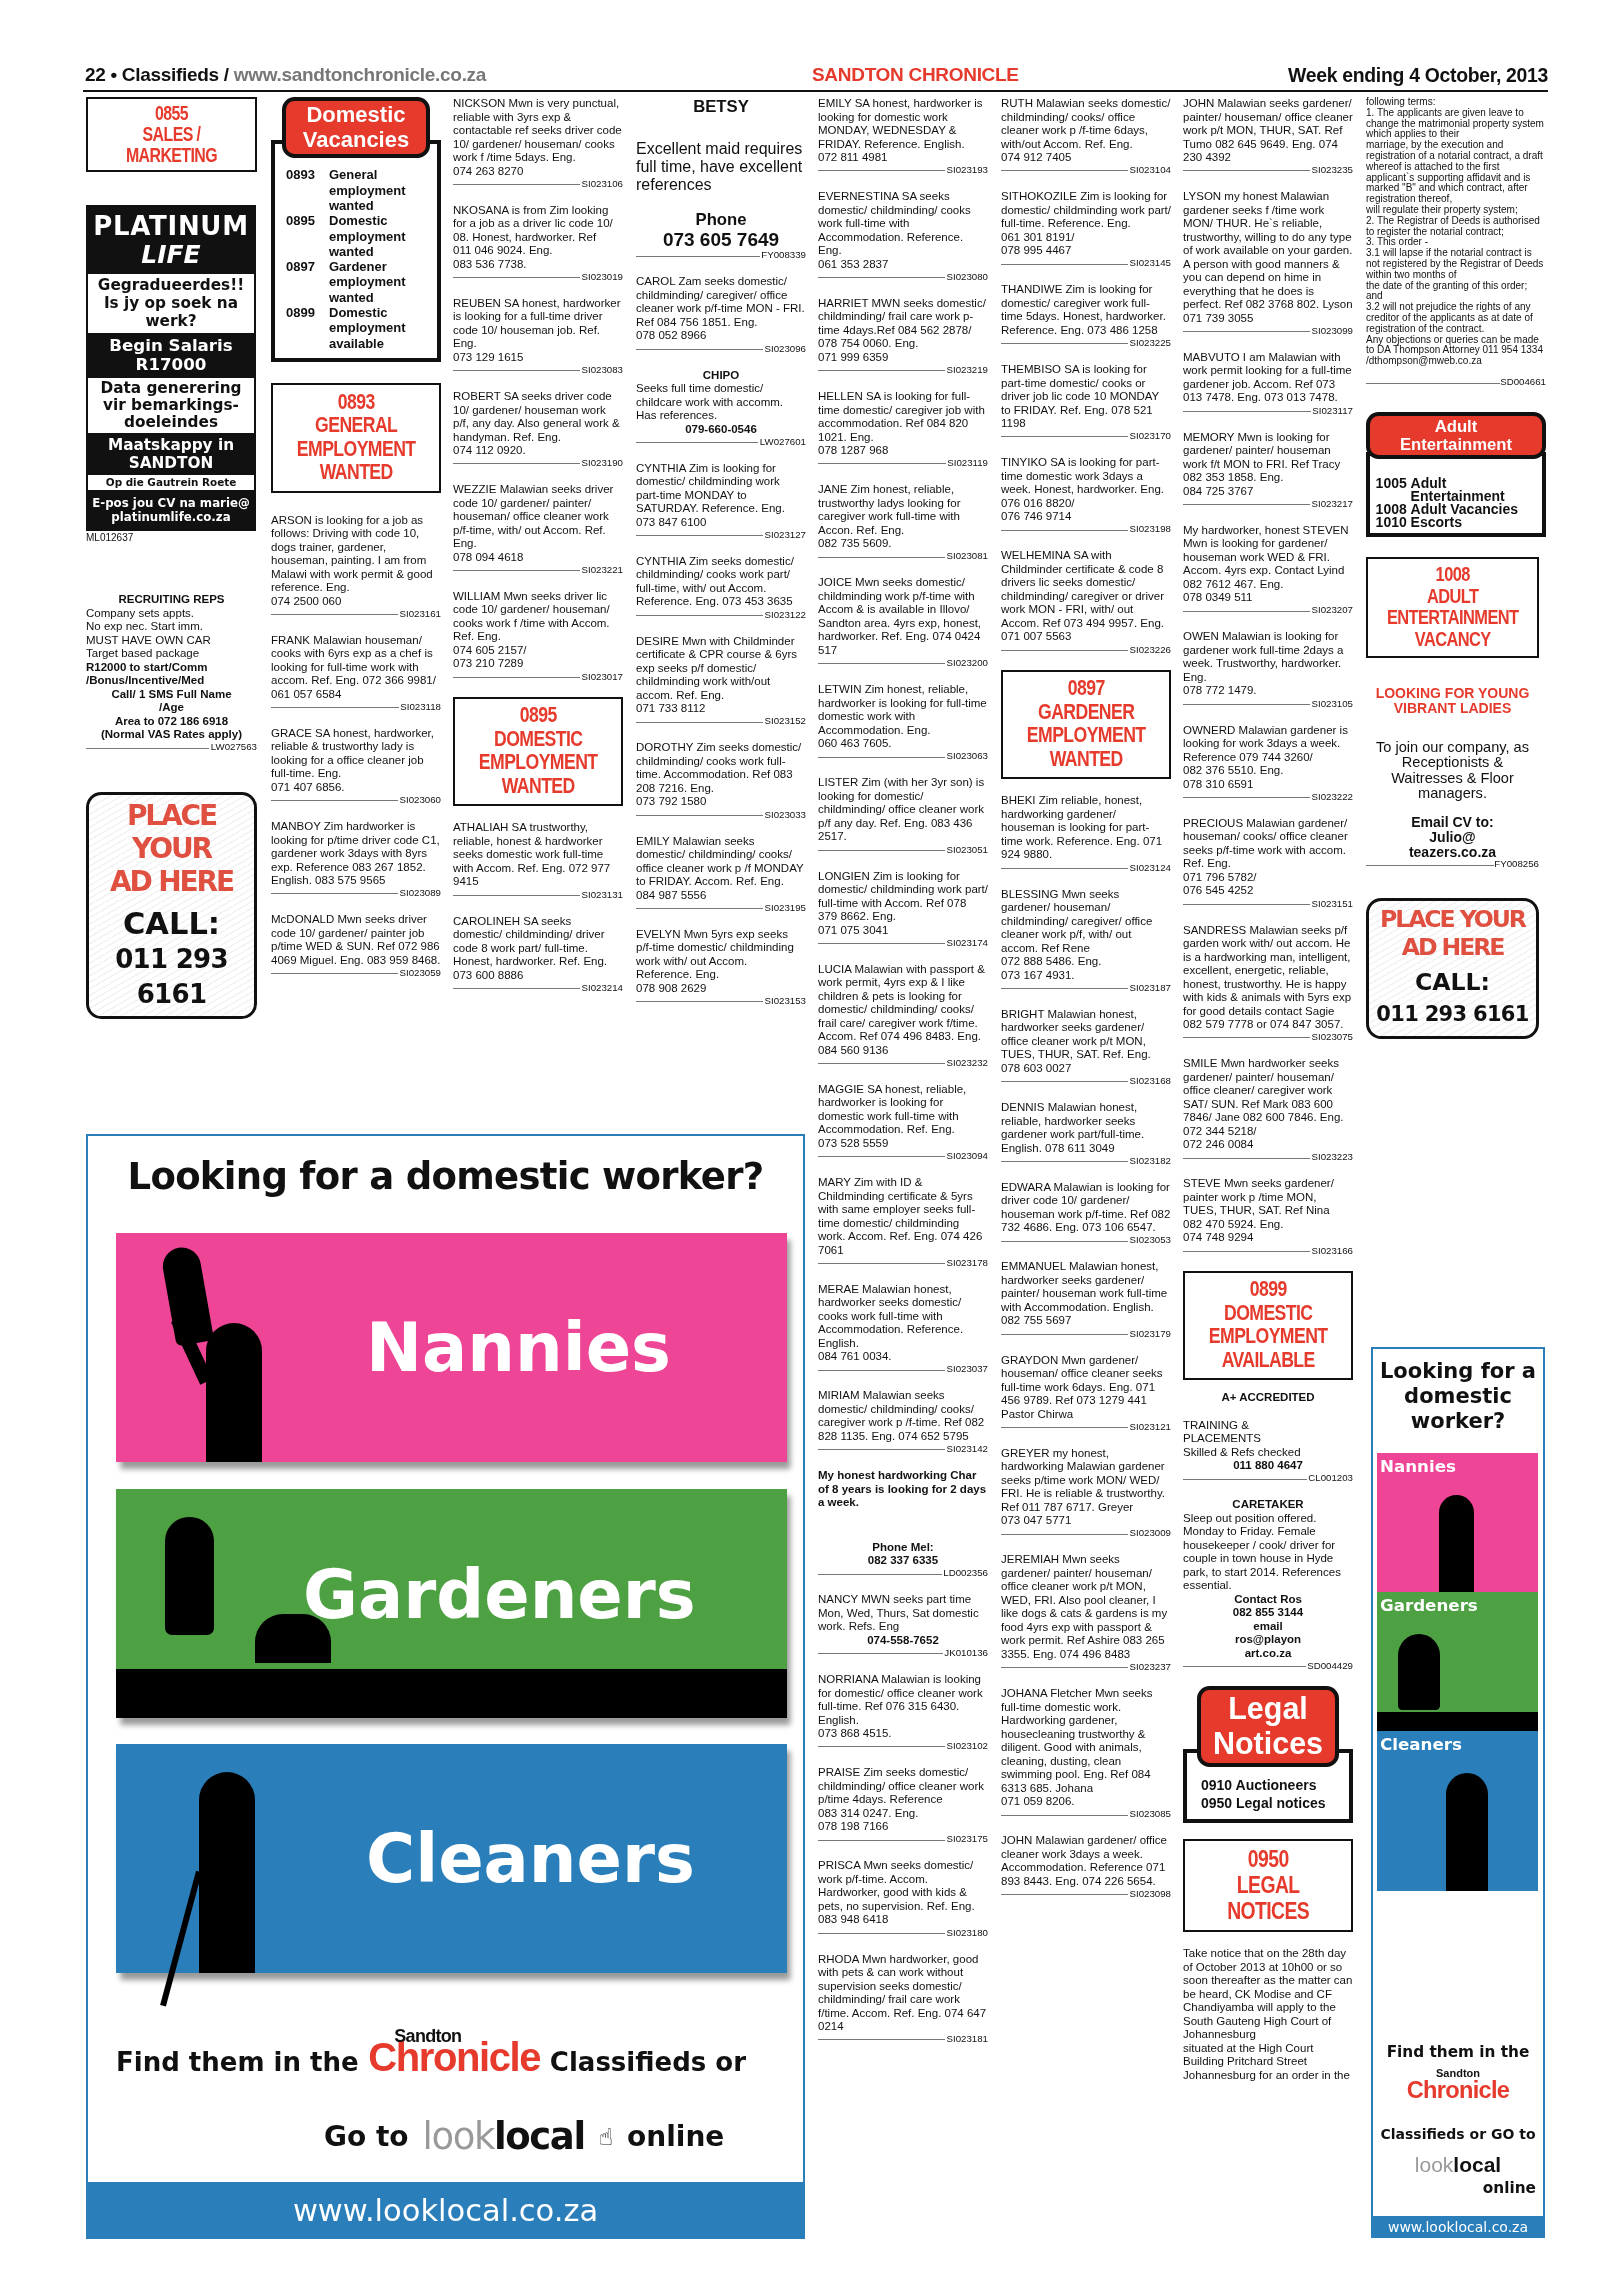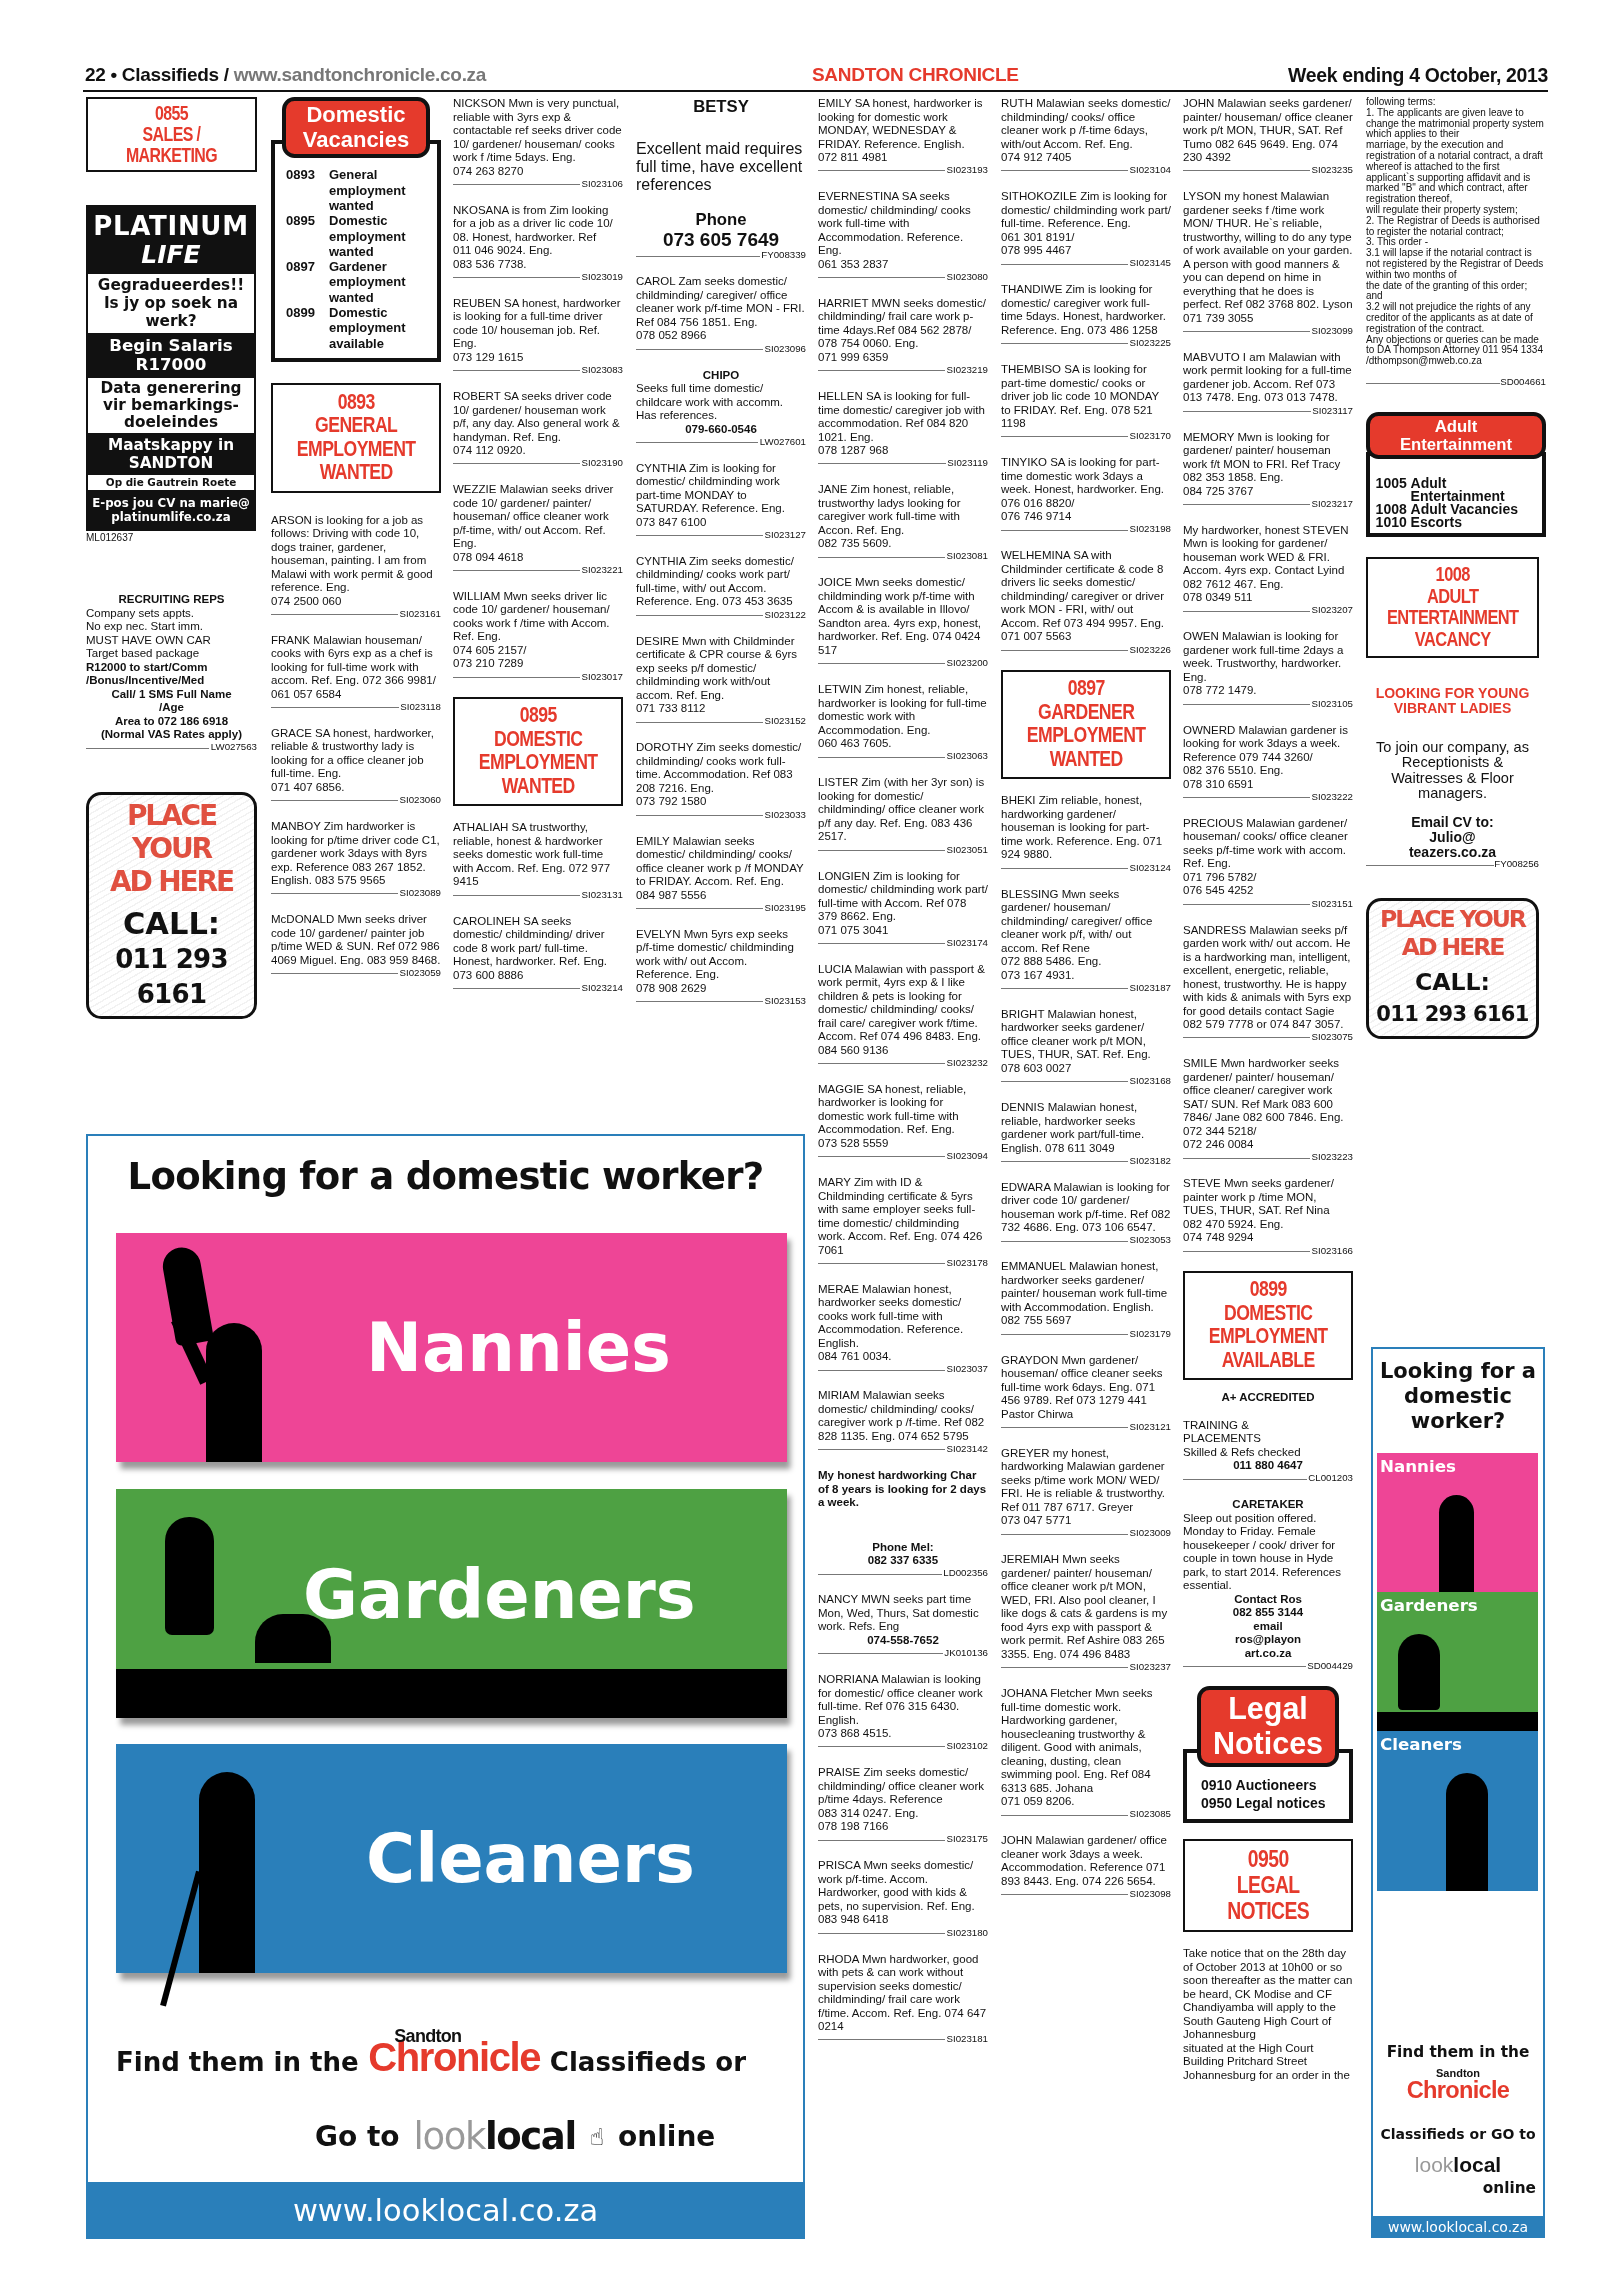--- a/index.html
+++ b/index.html
@@ -32,21 +32,21 @@
   .placead .call { font-size: 30.5px; line-height: 37px; font-family: "DejaVu Sans", sans-serif; margin-top: 7px; }
   .placead .num { font-size: 30.5px; line-height: 35px; font-family: "DejaVu Sans", sans-serif; letter-spacing: -0.7px; }
   .banner { position: absolute; left: 86px; top: 1134px; width: 719px; height: 1105px; border: 2.1px solid #2a7fba; border-bottom: none; }
   .banner .title { font-family: "DejaVu Sans", sans-serif; font-weight: bold; font-size: 37px; text-align: center; margin-top: 19.4px; letter-spacing: -0.7px; }
   .bpanel { position: absolute; left: 28px; width: 671px; height: 229px; box-shadow: 4.2px 7px 5.6px rgba(0,0,0,0.4); }
   .bpanel .lab { position: absolute; left: 250px; top: 76px; color: #fff; font-family: "DejaVu Sans", sans-serif; font-weight: bold; font-size: 67px; }
   .sil { position: absolute; background: #000; }
   .banner .find { position: absolute; left: 28px; top: 902px; width: 666px; font-family: "DejaVu Sans", sans-serif; font-size: 26px; font-weight: bold; display: flex; align-items: flex-end; gap: 9.7px; }
   .chron { color: #e53a2c; font-size: 40px; font-family: "Liberation Sans", sans-serif; font-weight: bold; letter-spacing: -1.4px; position: relative; line-height: 39px; }
   .chron .sm { position: absolute; left: 26px; top: -21px; color: #111; font-size: 18px; letter-spacing: -0.7px; }
-  .banner .goto { position: absolute; left: 227px; top: 979px; font-family: "DejaVu Sans", sans-serif; font-size: 28px; font-weight: bold; display: flex; align-items: center; gap: 14px; }
+  .banner .goto { position: absolute; left: 236px; top: 979px; font-family: "DejaVu Sans", sans-serif; font-size: 28px; font-weight: bold; display: flex; align-items: center; gap: 14px; }
   .ll-look { color: #999; font-weight: normal; font-size: 37px; letter-spacing: -1.4px; }
   .ll-local { color: #111; font-size: 37px; letter-spacing: -1.4px; }
   .banner .foot { position: absolute; left: -2.1px; right: -2.1px; bottom: 0; height: 57px; background: #2a7fba; color: #fff; font-family: "DejaVu Sans", sans-serif; font-size: 30.5px; text-align: center; line-height: 57px; }
   .vbanner { position: absolute; left: 1371px; top: 1347px; width: 174px; height: 891px; border: 2.1px solid #2a7fba; }
   .vbanner .title { text-align: center; font-family: "DejaVu Sans", sans-serif; font-weight: bold; font-size: 21px; line-height: 25px; margin-top: 9.7px; }
   .vp { position: absolute; left: 4.2px; width: 161px; }
   .vp .lab { color: #fff; font-family: "DejaVu Sans", sans-serif; font-weight: bold; font-size: 16.7px; padding: 2.8px 2.8px; }
 </style>
 </head>
 <body>

